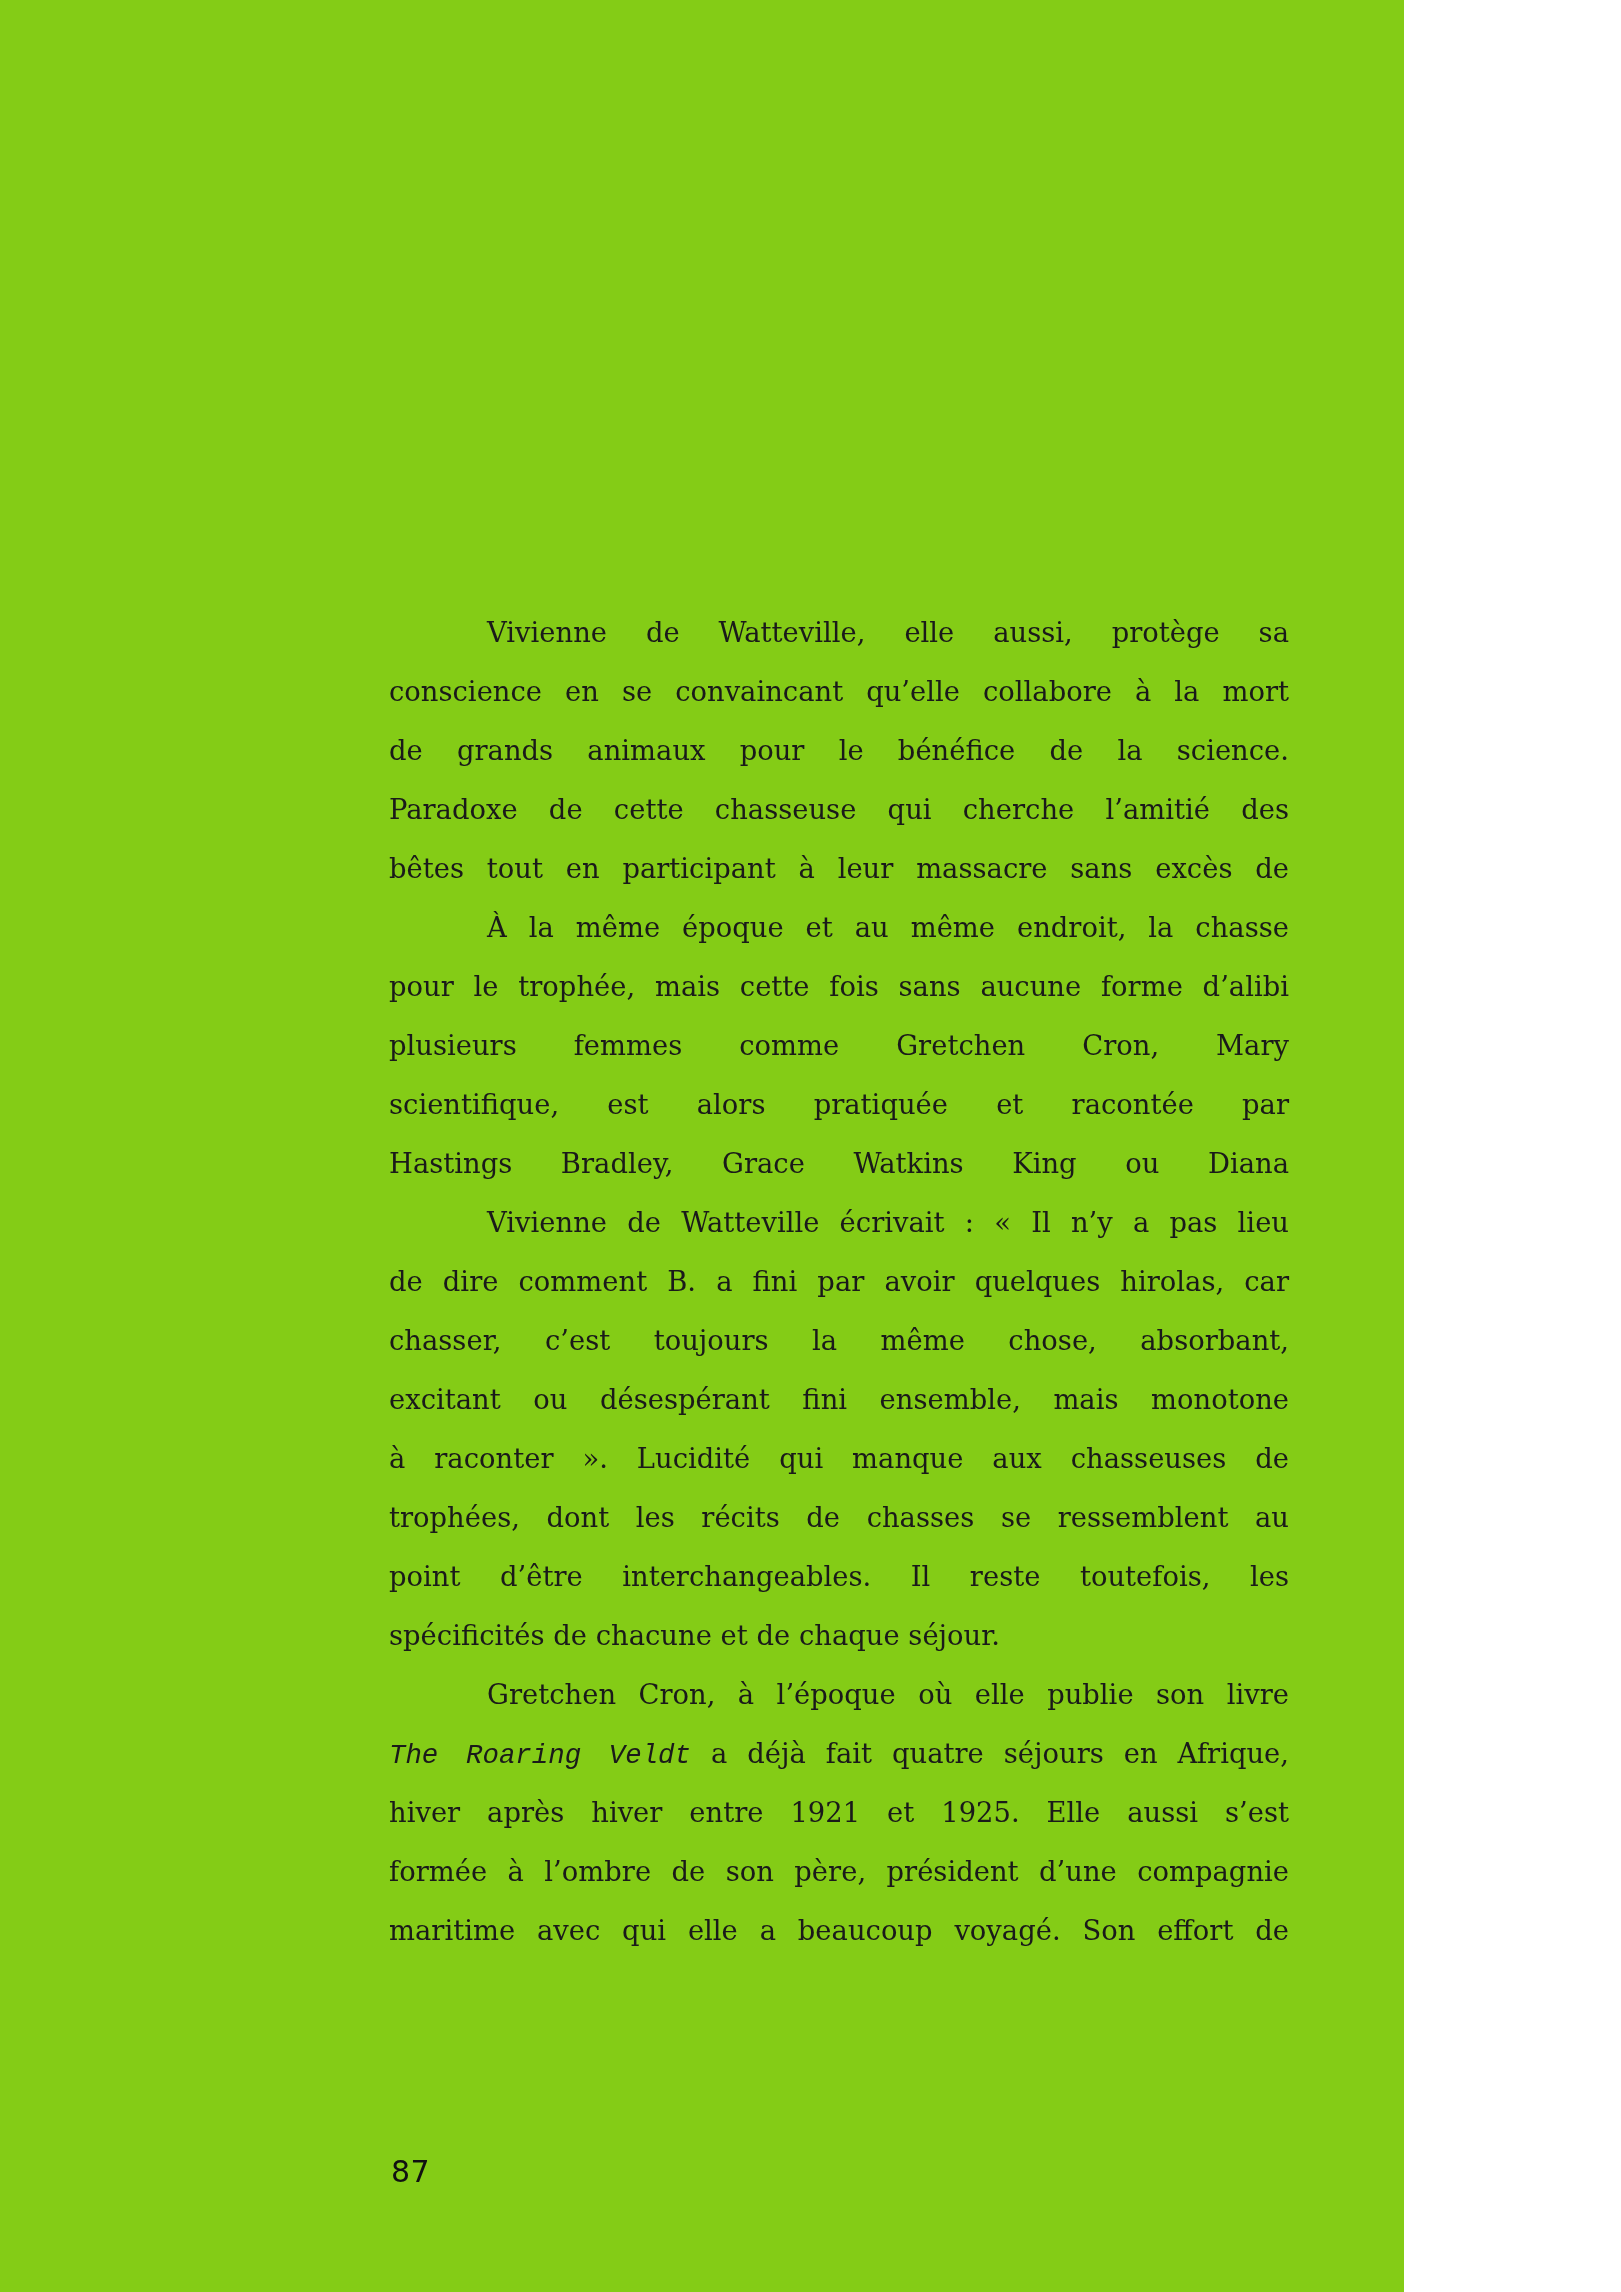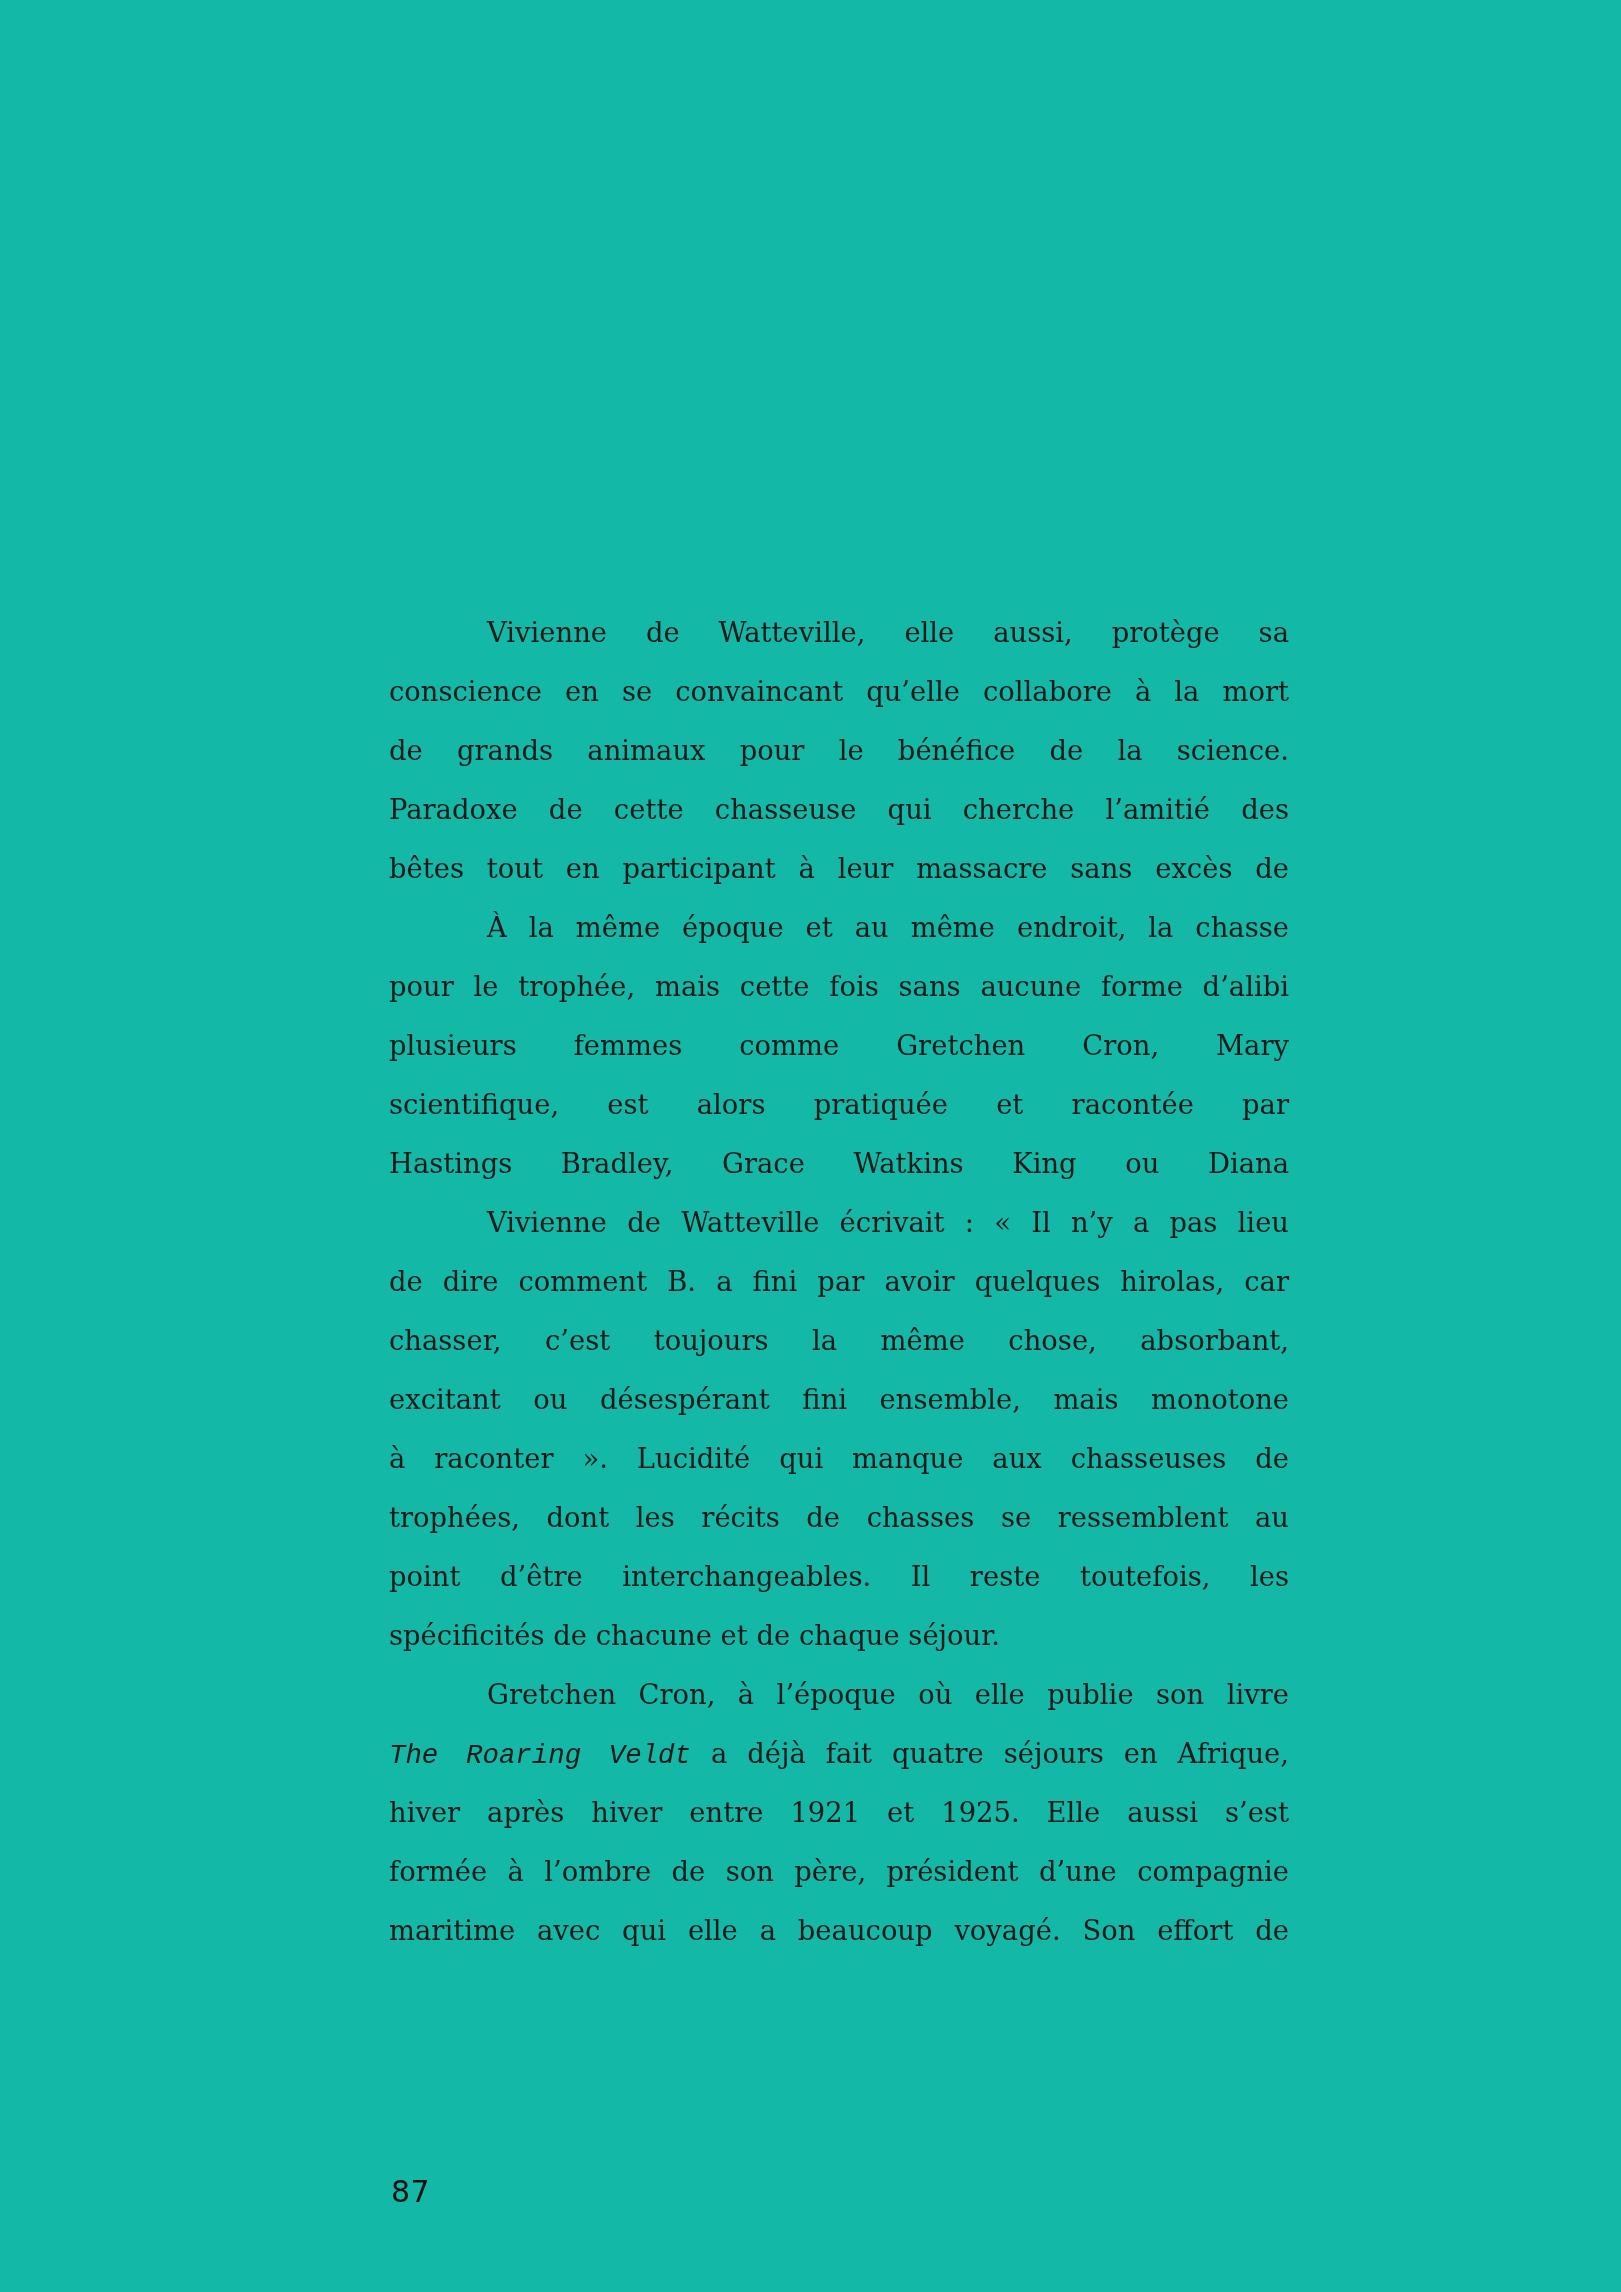--- a/index.html
+++ b/index.html
@@ -2,23 +2,23 @@
 <html><head>
 <meta charset="utf-8">
 <style>
   html, body {
     margin: 0;
     padding: 0;
     background: #ffffff;
   }
   .page {
     position: relative;
-    width: 1621px;
+    width: 1404px;
     height: 2293px;
-    background: #14b8a6;
+    background: #84cc16;
     color: #1a1a1a;
     font-family: "DejaVu Serif", serif;
     overflow: hidden;
   }
   .text-block {
     position: absolute;
     left: 389px;
     top: 603px;
     width: 900px;
   }
@@ -48,21 +48,20 @@
   }
   .page-number {
     position: absolute;
     left: 391px;
     top: 2154px;
     font-family: "DejaVu Sans", sans-serif;
     font-size: 30px;
     line-height: 35px;
     color: #111111;
     letter-spacing: 0.5px;
-    margin-top: 20px;
   }
 </style>
 </head>
 <body>
 
 <div class="page">
   <div class="text-block" id="text-block">
       <div class="paragraph">
         <div class="line indent"><span>Vivienne de Watteville, elle aussi, protège sa</span></div>
         <div class="line"><span>conscience en se convaincant qu’elle collabore à la mort</span></div>

